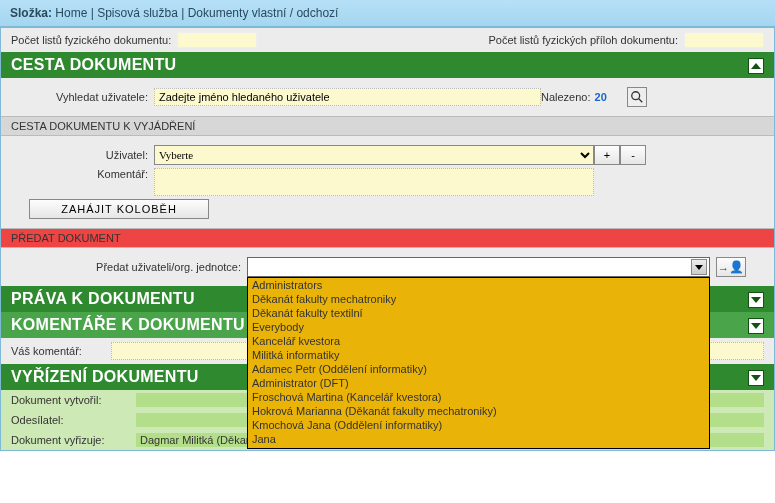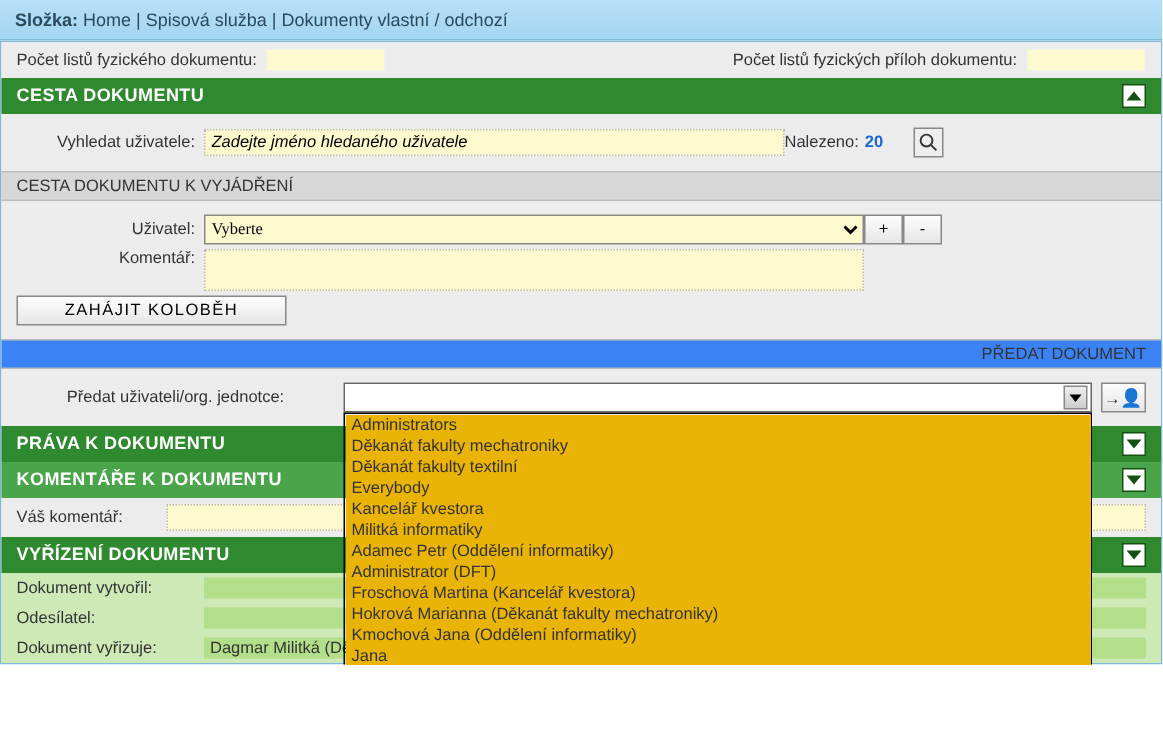--- a/index.html
+++ b/index.html
@@ -4,37 +4,37 @@
 <style>
   * { box-sizing: border-box; margin: 0; padding: 0; }
   body { font-family: Verdana, Arial, sans-serif; font-size: 11px; color: #333; background: #fff; width: 775px; }
   .breadcrumb-bar { background: linear-gradient(#b6e0f7,#a4d6f0); border-bottom: 1px solid #7fb9d8; padding: 6px 10px; font-size: 12px; color: #2a4a5c; }
   .breadcrumb-bar b { font-weight: bold; }
   .content { border: 1px solid #7fb9d8; background: #fff; }
   .row-line { display: flex; align-items: center; padding: 4px 10px; background: #ececec; font-size: 11px; }
   .row-line .label { color: #333; }
   .row-line .val-yellow { background: #fcf9ce; border: 1px solid #eee; min-width: 80px; height: 16px; display: inline-block; margin-left: 6px; }
   .row-line .spacer { flex: 1; }
-  .green-head { background: #2f8a2f; color: #fff; font-weight: bold; padding: 4px 10px; display: flex; align-items: flex-start; justify-content: space-between; font-size: 12px; letter-spacing: .3px; }
+  .green-head { background: #2f8a2f; color: #fff; font-weight: bold; padding: 4px 10px; display: flex; align-items: flex-end; justify-content: space-between; font-size: 16px; letter-spacing: .3px; }
   .green-head.light { background: #4aa44a; }
   .green-head .collapse-btn { width: 16px; height: 16px; background: #fff; border: 1px solid #145214; display:flex; align-items:center; justify-content:center; cursor:pointer;}
   .green-head .collapse-btn .tri-up { width:0;height:0;border-left:5px solid transparent;border-right:5px solid transparent;border-bottom:6px solid #145214;}
   .green-head .collapse-btn .tri-dn { width:0;height:0;border-left:5px solid transparent;border-right:5px solid transparent;border-top:6px solid #145214;}
-  .body-gray { background: #ececec; padding: 6px 10px; }
+  .body-gray { background: #ececec; padding: 6px 28px; }
   .field-row { display: flex; align-items: center; margin: 3px 0; }
   .field-row .flabel { width: 125px; text-align: right; padding-right: 6px; color: #333; }
   .yellow-input { background: #fcf9ce; border: 1px dotted #bbb; height: 18px; padding: 1px 4px; font-size: 11px; font-family: inherit; }
   .search-icn { width:20px; height:20px; border:1px solid #888; background:#eee; display:flex;align-items:center;justify-content:center;cursor:pointer;}
   .sub-gray-head { background: #d7d7d7; padding: 3px 10px; font-size: 11px; color: #333; border-top:1px solid #bbb; border-bottom:1px solid #bbb;}
   .select-yellow { background:#fcf9ce; border:1px solid #888; height:20px; font-size:11px; font-family:Liberation Serif, serif; width:440px; }
   .textarea-yellow { background:#fcf9ce; border:1px dotted #bbb; min-height:28px; font-size:11px; font-family:inherit; width:440px; }
   .btn { background: linear-gradient(#fdfdfd,#e6e6e6); border:1px solid #888; height:20px; padding:0 10px; font-size:11px; font-family:inherit; cursor:pointer; }
   .btn.sq { width:26px; padding:0; text-align:center;}
   .btn.wide { min-width: 180px; letter-spacing: 1px; }
-  .sep-head { background: #3b82f6; padding: 3px 10px; border-top:1px solid #bbb; border-bottom:1px solid #bbb; font-size:11px;text-align:right;}
+  .sep-head { background: #ef4444; padding: 3px 10px; border-top:1px solid #bbb; border-bottom:1px solid #bbb; font-size:11px;}
   .combo-wrap { position: relative; flex:1; }
   .combo-box { width: 100%; height: 20px; border: 1px solid #666; background:#fff; display:flex; align-items:center; justify-content:flex-end; padding-right:2px;}
   .combo-box .dd-btn { width:16px;height:16px;background:linear-gradient(#eee,#ccc);border:1px solid #888;display:flex;align-items:center;justify-content:center;}
   .combo-box .dd-btn .tri-dn2 {width:0;height:0;border-left:4px solid transparent;border-right:4px solid transparent;border-top:5px solid #000;}
   .dd-list { position:absolute; top:20px; left:0; right:0; background:#eab308; border:1px solid #000; max-height:172px; overflow-y:scroll; z-index:100; }
   .dd-list .opt { padding:0px 4px; font-size:11px; cursor:pointer; line-height:14px;}
   .assign-btn { width:30px;height:20px;border:1px solid #888;background:linear-gradient(#fdfdfd,#e6e6e6);margin-left:6px;display:flex;align-items:center;justify-content:center;cursor:pointer;font-weight:bold;}
   .comment-input-row { display:flex; align-items:center; padding:4px 10px; background:#ececec;}
   .done-row { display:flex; align-items:center; padding:3px 10px; background:#cde9b5;}
   .done-label { width:125px; }
@@ -71,21 +71,21 @@
   <div class="green-head">
     <span>CESTA DOKUMENTU</span>
     <div class="collapse-btn">
         <div class="tri-up"></div>
       </div>
   </div>
 
   <div class="body-gray">
     <div class="field-row">
       <div class="flabel">Vyhledat uživatele:</div>
-      <input class="yellow-input" style="width: 387px; font-style: italic;" value="Zadejte jméno hledaného uživatele">
+      <input class="yellow-input" style="width: 387px;" value="Zadejte jméno hledaného uživatele">
       <span class="spacer"></span>
       <span>Nalezeno:</span>
       <span class="found-num">20</span>
       <span style="width:20px"></span>
       <div class="search-icn">
         <svg class="mag" viewBox="0 0 16 16">
             <circle cx="6.5" cy="6.5" r="4.5" fill="none" stroke="#333" stroke-width="1.5"></circle>
             <line x1="10" y1="10" x2="14" y2="14" stroke="#333" stroke-width="1.5"></line>
           </svg>
       </div>
@@ -110,21 +110,21 @@
     </div>
     <div class="field-row">
       <span class="spacer"></span>
       <button class="btn wide">ZAHÁJIT KOLOBĚH</button>
     </div>
   </div>
 
   <div class="sep-head">PŘEDAT DOKUMENT</div>
   <div class="body-gray" style="position:relative;">
     <div class="field-row">
-      <div style="width:218px;text-align:center;padding-right:6px">Předat uživateli/org. jednotce:</div>
+      <div style="width:218px;text-align:right;padding-right:6px">Předat uživateli/org. jednotce:</div>
       <div class="combo-wrap">
         <div class="combo-box">
           <div class="dd-btn">
               <div class="tri-dn2"></div>
             </div>
         </div>
         <div class="dd-list">
           <div class="opt">Administrators</div>
           <div class="opt">Děkanát fakulty mechatroniky</div>
           <div class="opt">Děkanát fakulty textilní</div>

